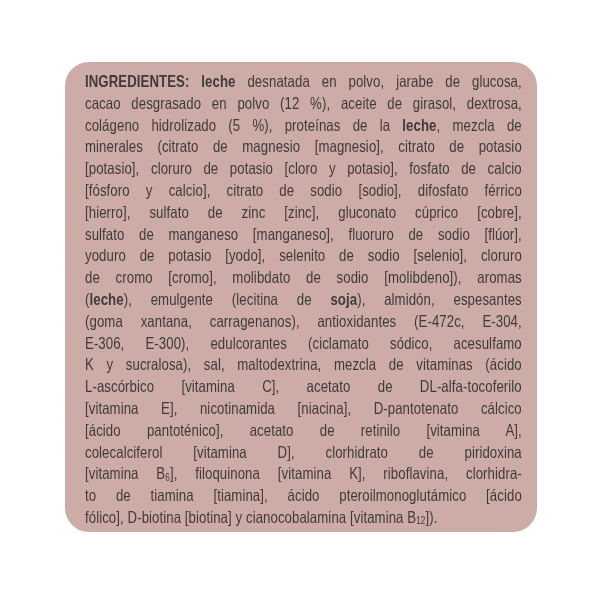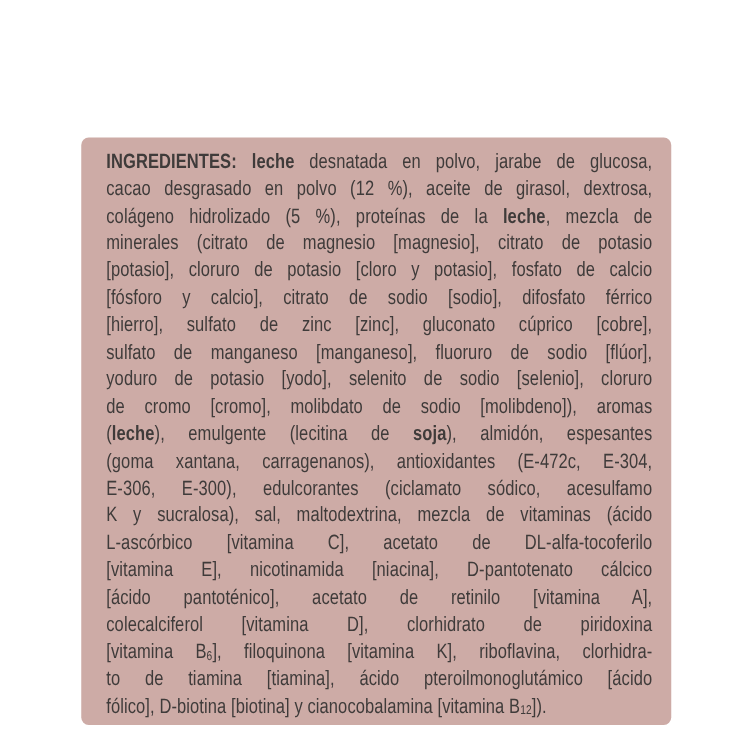--- a/index.html
+++ b/index.html
@@ -16,23 +16,22 @@
     height: 600px;
     background: #ffffff;
     overflow: hidden;
   }
   .label-card {
     position: absolute;
     left: 65px;
     top: 62px;
     width: 472px;
     height: 470px;
-    border-radius: 6px;
+    border-radius: 24px;
     overflow: hidden;
-    margin-top: 48px;
   }
   .text-wrap {
     position: absolute;
     left: 20px;
     top: 9px;
     width: 546px;              
     transform: scaleX(0.80);   
     transform-origin: 0 0;
     font-size: 16.5px;
     line-height: 21.8px;

